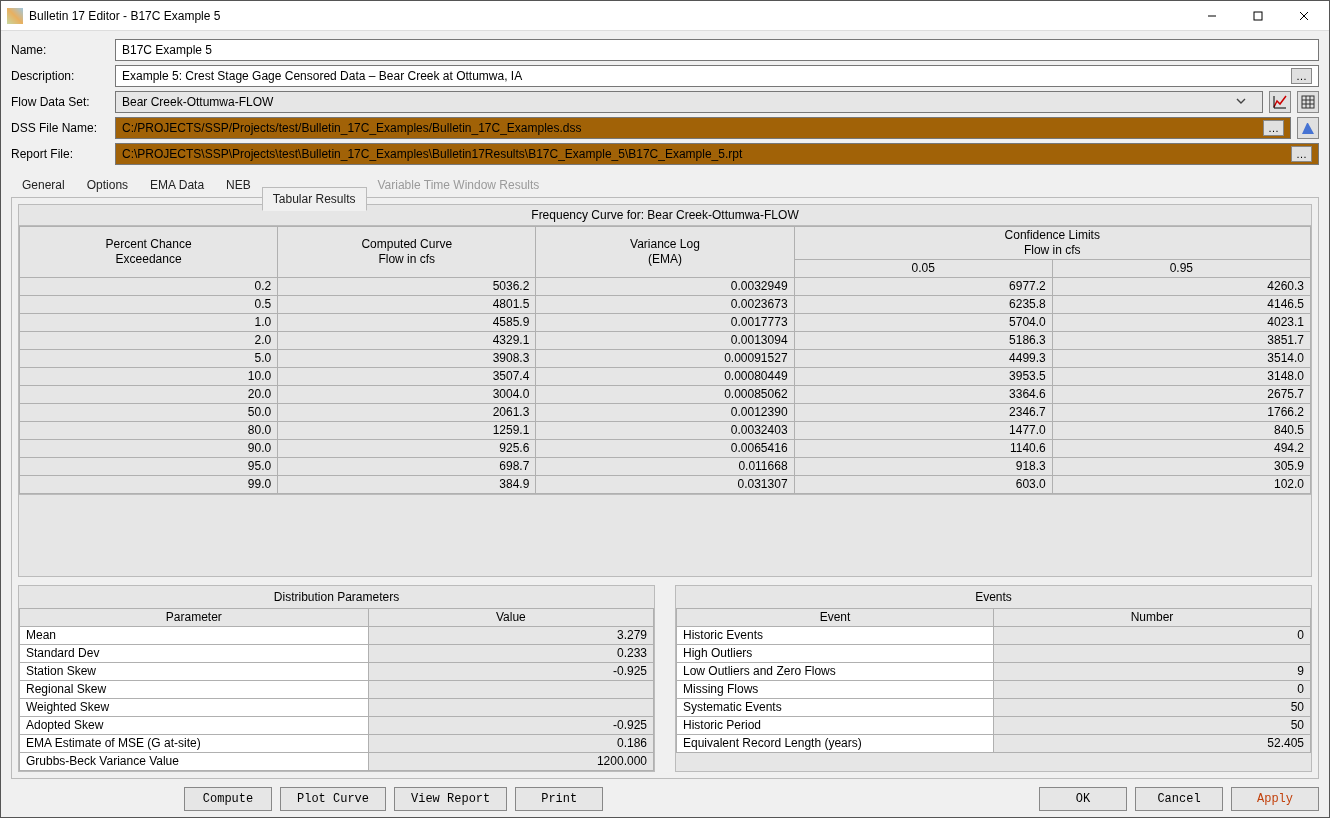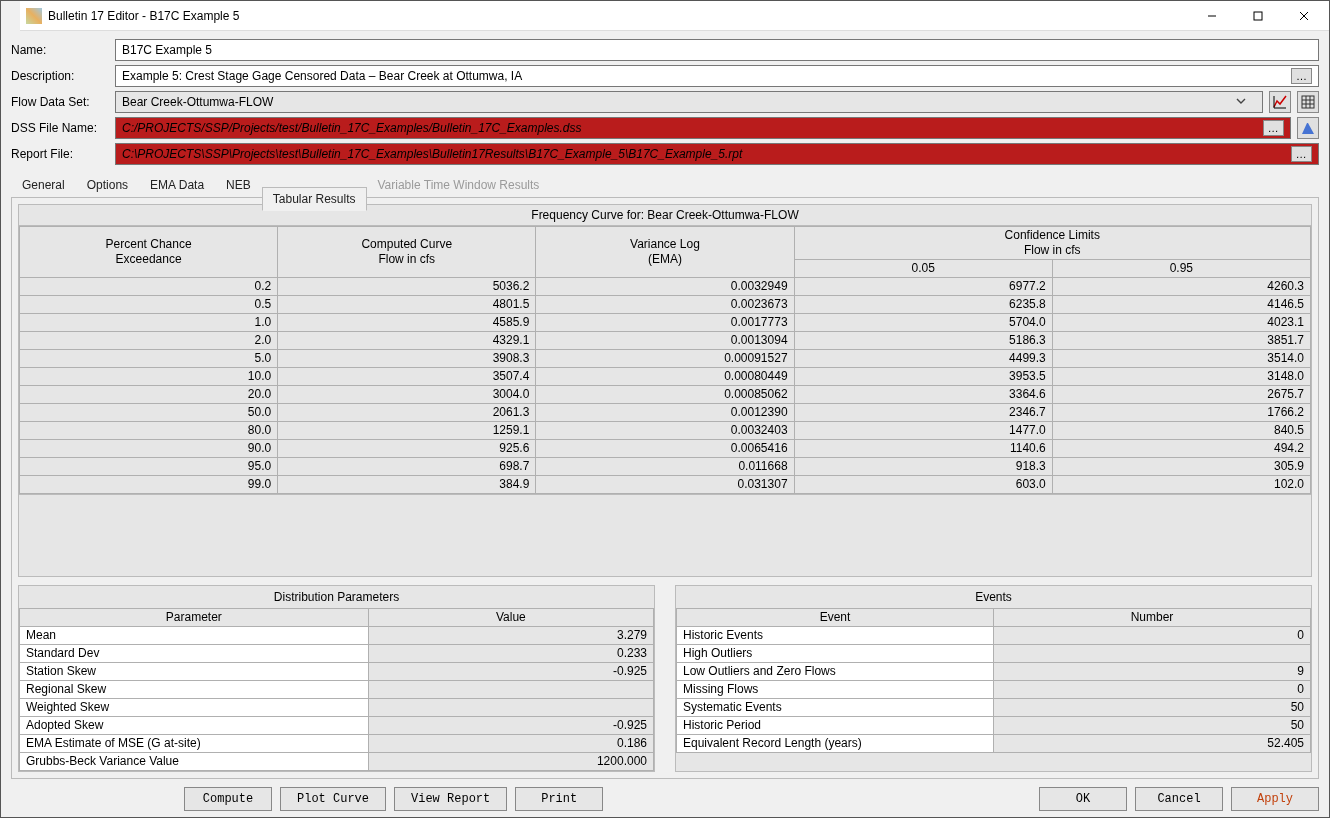--- a/index.html
+++ b/index.html
@@ -1,30 +1,30 @@
 <!DOCTYPE html>
 <html><head>
 <meta charset="utf-8">
 <style>
   * { box-sizing: border-box; font-family: "Segoe UI", Tahoma, Arial, sans-serif; font-size: 12px; }
   html, body { margin: 0; padding: 0; background: #fff; color: #000; }
   .window { width: 1330px; height: 818px; border: 1px solid #555; display: flex; flex-direction: column; background: #f0f0f0; }
   
-  .titlebar { height: 30px; background: #fff; display: flex; align-items: center; padding: 0 2px 0 6px; border-bottom: 1px solid #ddd; margin-left: 19px; }
+  .titlebar { height: 30px; background: #fff; display: flex; align-items: center; padding: 0 2px 0 6px; border-bottom: 1px solid #ddd; }
   .titlebar .app-icon { width: 16px; height: 16px; margin-right: 6px; display: inline-block; background: linear-gradient(45deg,#c8d8a0,#e8b060,#a0c8e0); }
   .titlebar .title { flex: 1; }
   .winbtn { width: 46px; height: 30px; display: flex; align-items: center; justify-content: center; }
   .winbtn svg { width: 10px; height: 10px; }
   
   .body { flex: 1; padding: 8px 10px 6px 10px; display: flex; flex-direction: column; overflow: hidden; }
   .form-rows { display: flex; flex-direction: column; gap: 4px; }
   .form-row { display: flex; align-items: center; gap: 6px; }
   .form-row .lbl { width: 98px; }
   .txt { flex: 1; height: 22px; border: 1px solid #777; background: #fff; padding: 2px 6px; display: flex; align-items: center; }
-  .txt.ro { background: #b91c1c; font-style: italic; }
+  .txt.ro { background: #a16207; }
   .txt .ellipsis { margin-left: auto; border: 1px solid #888; background: #e0e0e0; padding: 0 4px; height: 16px; font-size: 11px; display:flex; align-items:center;}
   .combo { flex: 1; height: 22px; border: 1px solid #777; background: #e6e6e6; display: flex; align-items: center; padding: 0 16px 0 6px; }
   .combo .chev { margin-left: auto; }
   .iconbtn { width: 22px; height: 22px; border: 1px solid #888; background: #e0e0e0; display:flex; align-items:center; justify-content:center; }
   
   .tabs { display: flex; margin-top: 8px; border-bottom: 1px solid #bbb; position: relative; }
   .tab { padding: 4px 10px; border: 1px solid transparent; border-bottom: none; color: #222; margin-right: 0px; cursor: default;}
   .tab.active { background: #f0f0f0; border: 1px solid #bbb; border-bottom: 1px solid #f0f0f0; position: relative; top: 14px; }
   .tab.disabled { color: #9a9a9a; }
   

